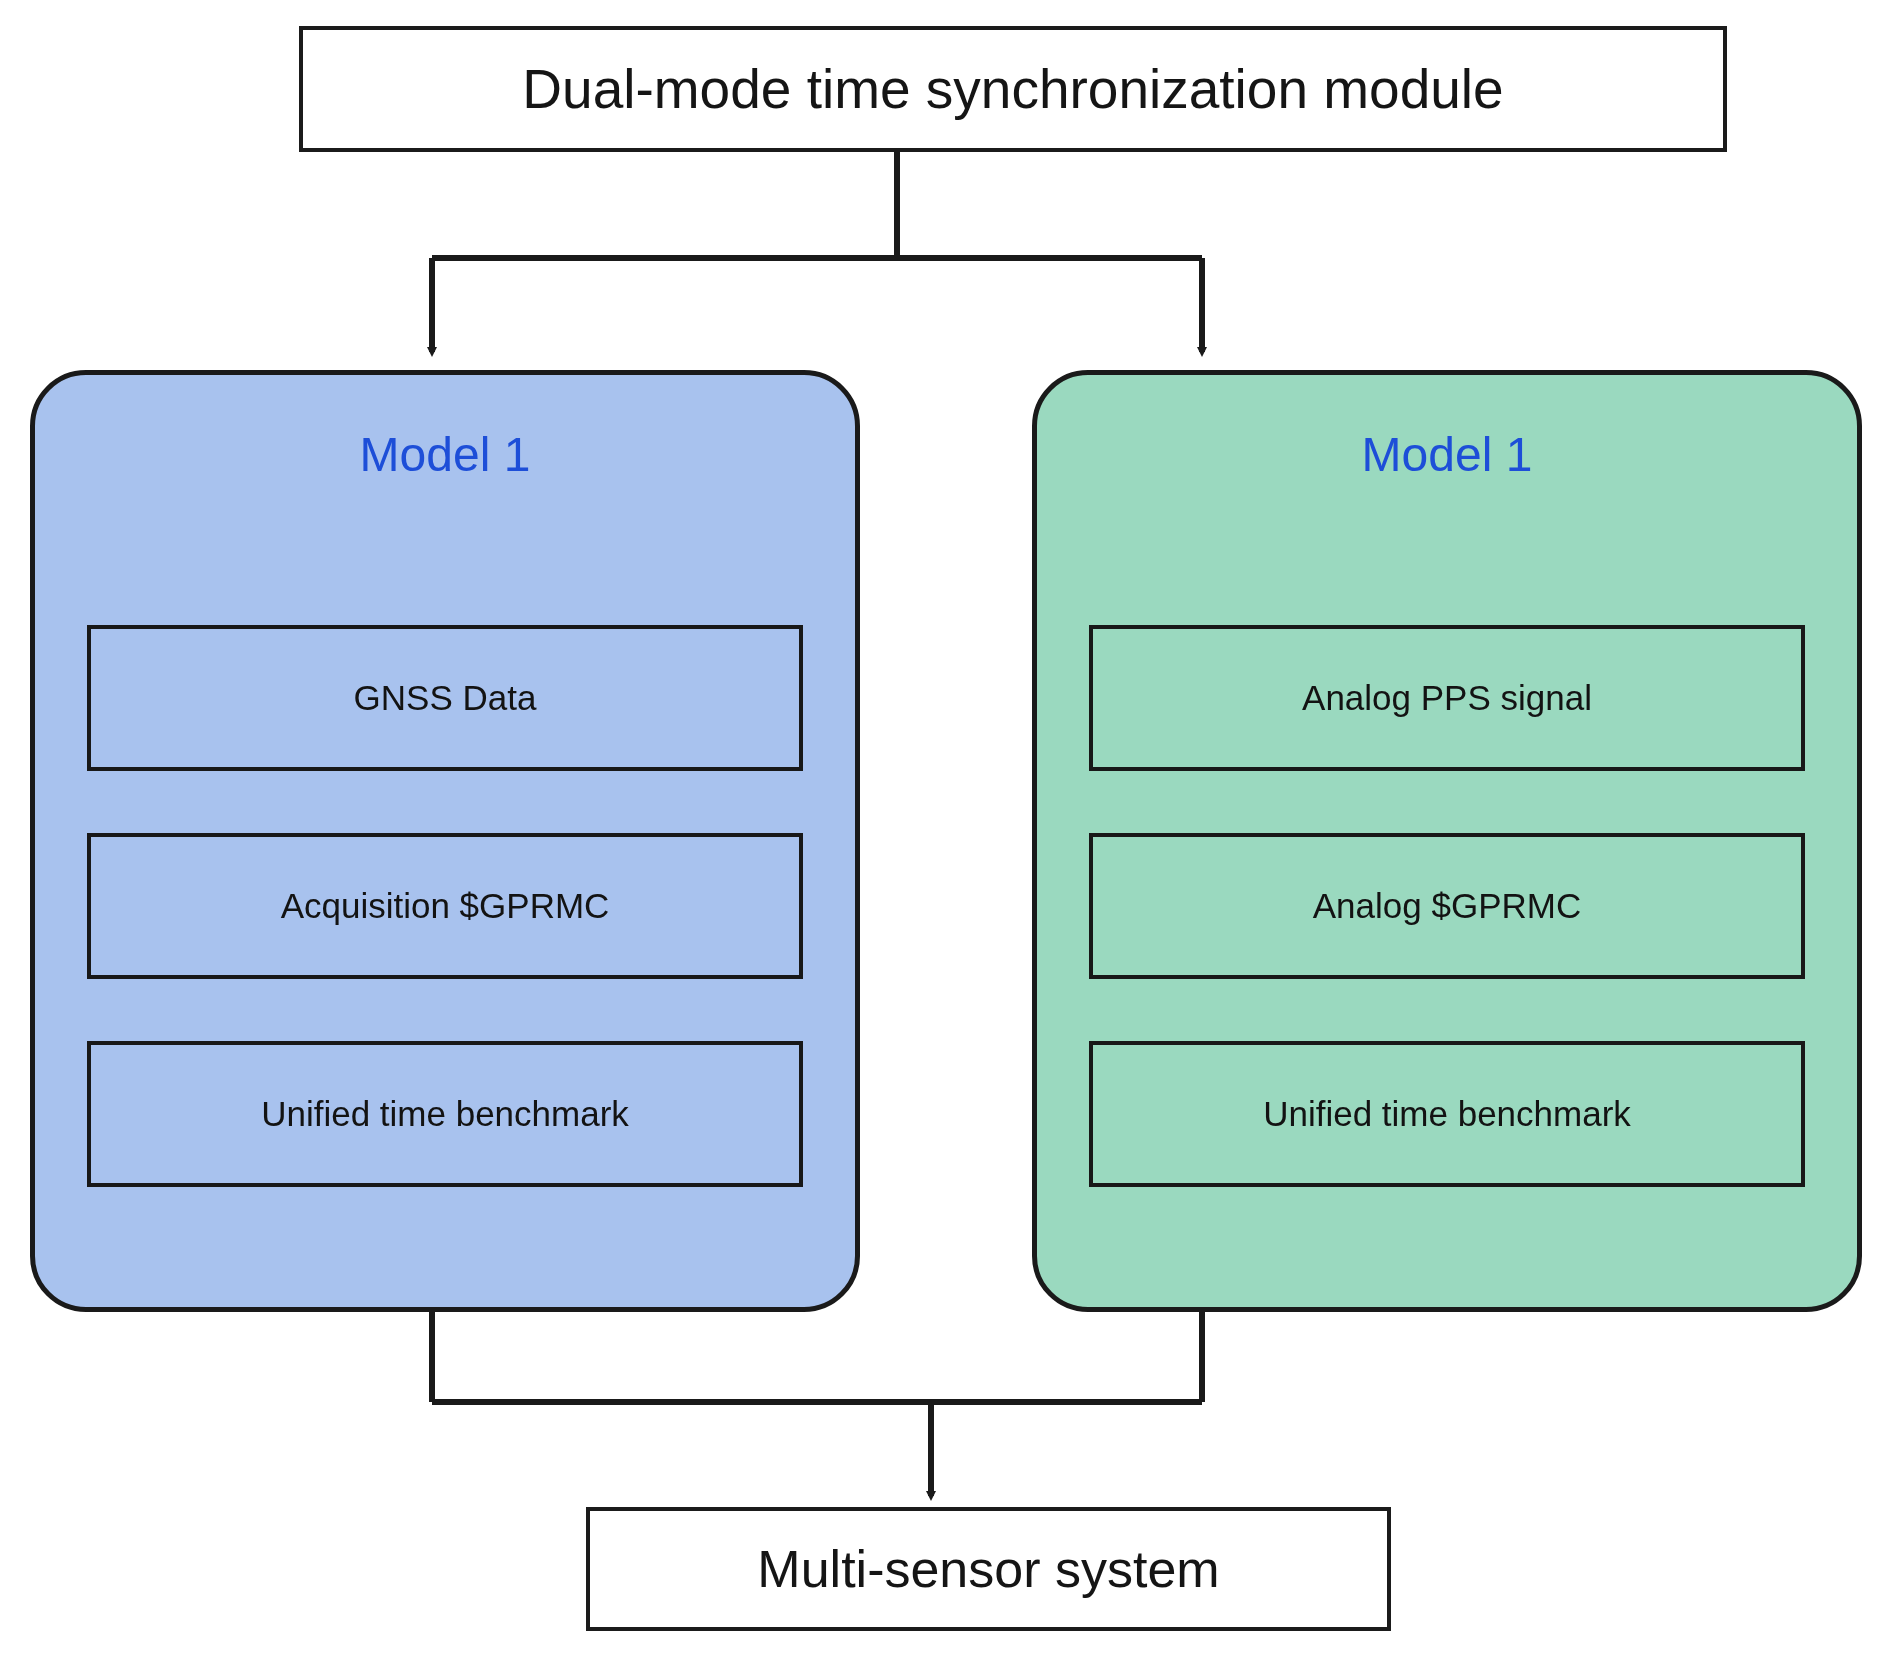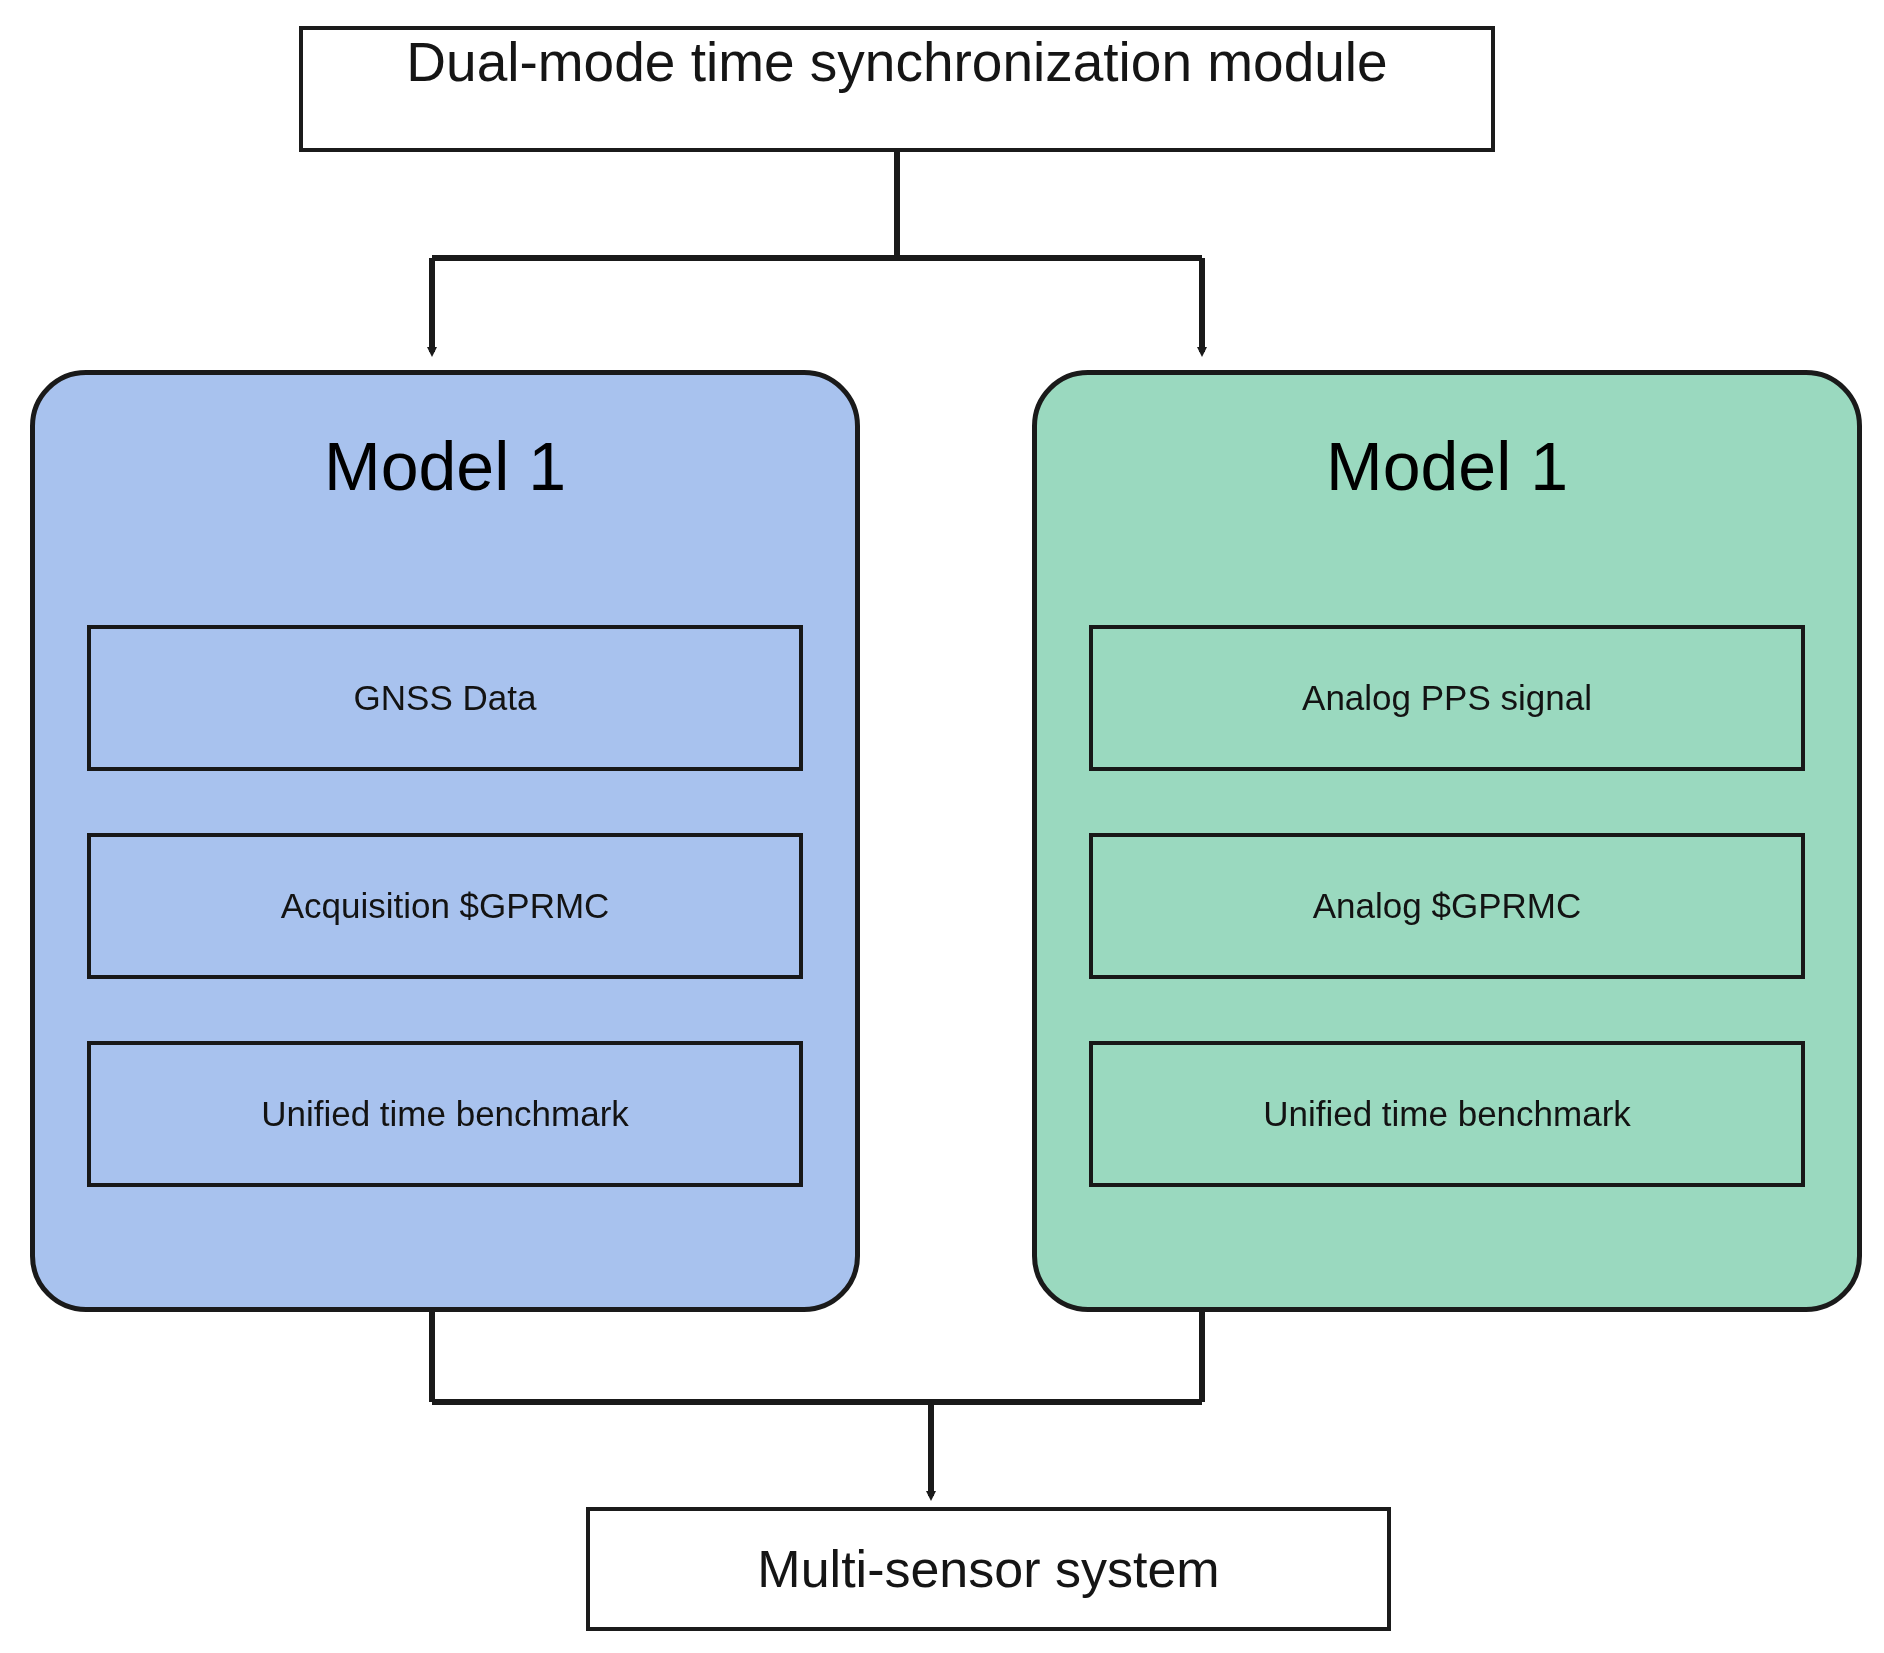--- a/index.html
+++ b/index.html
@@ -24,27 +24,27 @@
     width: 1884px;
     height: 1653px;
     pointer-events: none;
   }
 
   
   .top-box {
     position: absolute;
     left: 299px;
     top: 26px;
-    width: 1196px;
+    width: 1428px;
     height: 126px;
     box-sizing: border-box;
     background: #ffffff;
     border: 4px solid #1b1b1b;
     display: flex;
-    align-items: flex-start;
+    align-items: center;
     justify-content: center;
   }
   .top-box .label {
     font-size: 55px;
     color: #151515;
     letter-spacing: 0px;
     white-space: nowrap;
   }
 
   
@@ -65,22 +65,22 @@
   .card.right {
     left: 1032px;
     background: #9ad9bf;
   }
   .card-title {
     position: absolute;
     left: 0;
     right: 0;
     top: 52px;
     text-align: center;
-    font-size: 68px;
-    color: #000000;
+    font-size: 48px;
+    color: #1d4ed8;
   }
   .card-items {
     position: absolute;
     left: 52px;
     right: 52px;
     top: 250px;
   }
   .item-box {
     box-sizing: border-box;
     height: 146px;

